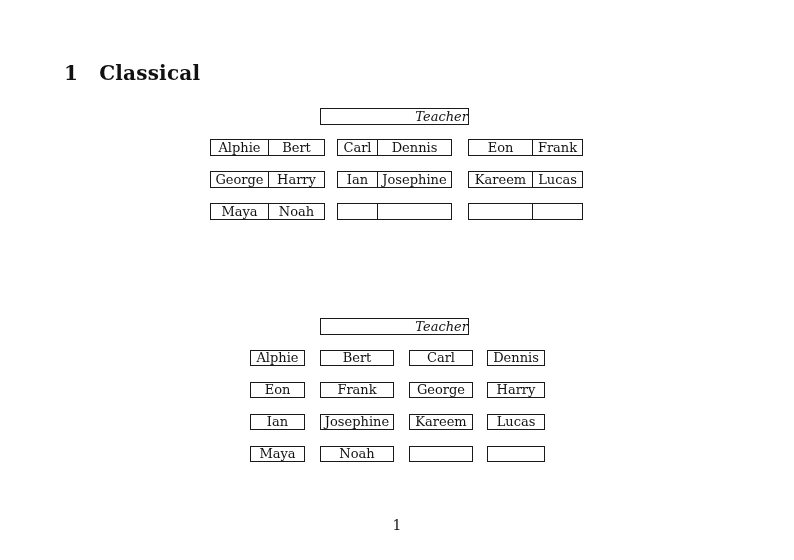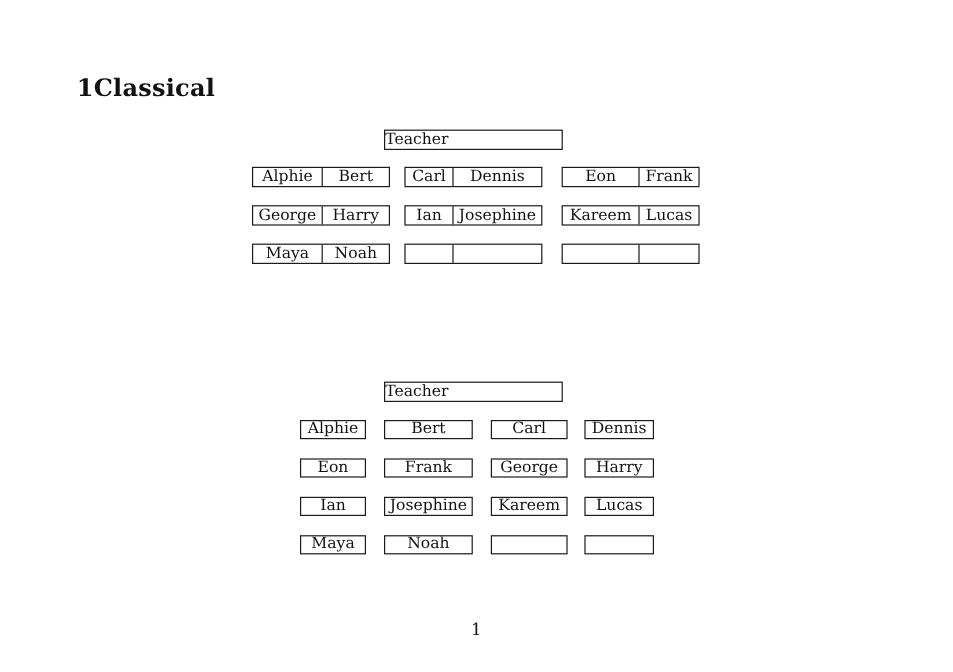--- a/index.html
+++ b/index.html
@@ -17,32 +17,33 @@
   .section-heading {
     position: absolute;
     left: 64px;
     font-weight: bold;
     font-size: 20px;
     letter-spacing: 0.2px;
     white-space: nowrap;
   }
   #heading-classical   { top: 61px; }
   #heading-distributed { top: 271px; }
-  .heading-title { }
+  .heading-title { margin-left: 21px; }
 
   
   .teacher-box {
     position: absolute;
     left: 320px;
     width: 147px;
     height: 15px;
     border: 1px solid #1a1a1a;
-    text-align: left;
+    text-align: right;
     font-size: 13px;
     line-height: 15px;
+    font-style: italic;
   }
   #teacher-classical   { top: 108px; }
   #teacher-distributed { top: 318px; }
 
   
   .c-desk {
     position: absolute;
     display: flex;
     border: 1px solid #1a1a1a;
     height: 15px;

